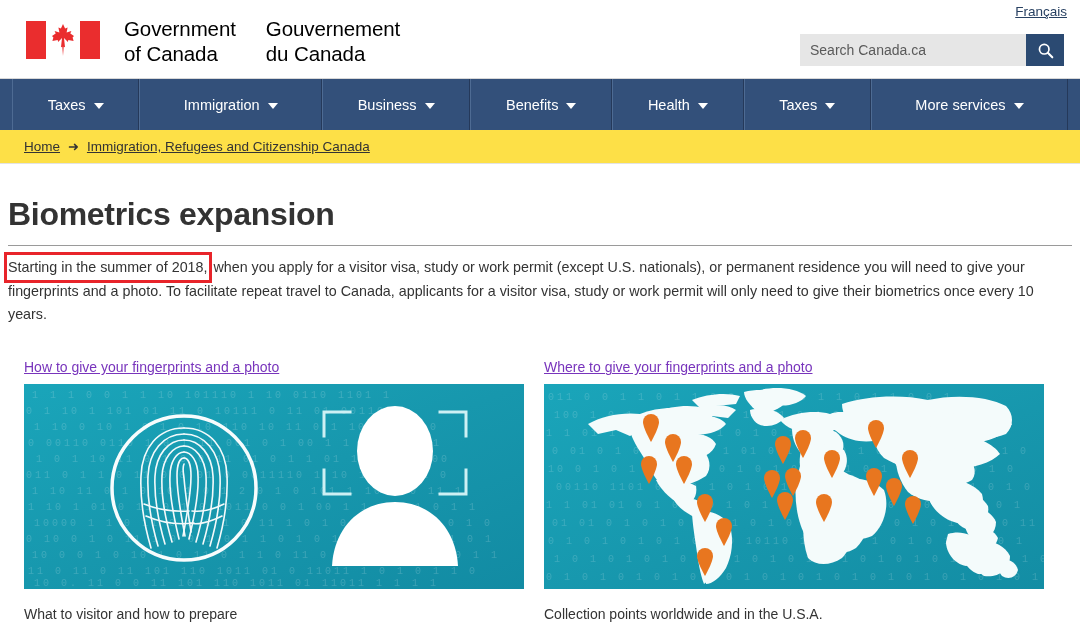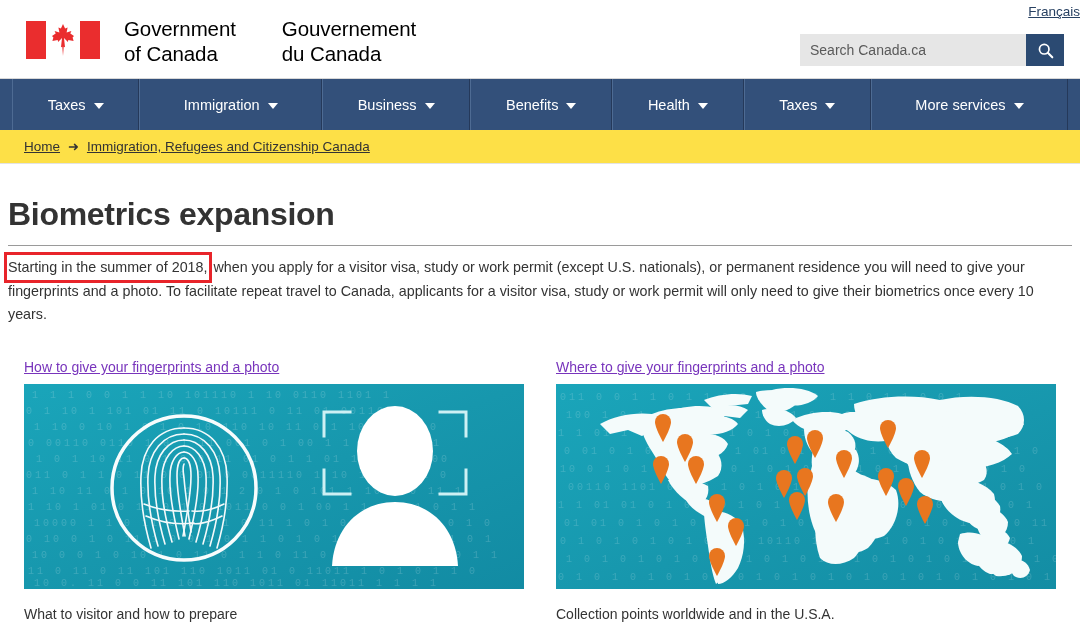--- a/index.html
+++ b/index.html
@@ -18,21 +18,21 @@
 
   
   .brand-bar {
     height: 78px;
     background: #ffffff;
     position: relative;
     padding: 0 16px;
   }
   .lang-row {
     position: absolute;
-    top: 2px; right: 0;
+    top: 2px; right: 13px;
     text-align: center;
   }
   .lang-link {
     font-size: 13.5px;
     color: #284162;
     text-decoration: underline;
     cursor: pointer;
   }
   .brand-left {
     position: absolute;
@@ -55,21 +55,21 @@
   }
   .flag .bar.left { left: 4px; }
   .flag .bar.right { right: 4px; }
   .flag .leaf {
     position: absolute;
     left: 29px; top: 5px;
     width: 24px; height: 34px;
   }
   .brand-text {
     display: flex;
-    gap: 46px;
+    gap: 30px;
     color: #000000;
     font-size: 20.5px;
     line-height: 1.22;
     font-weight: 400;
     letter-spacing: -0.1px;
     margin-top: -2px;
   }
   .brand-text div { white-space: pre-line; }
 
   .search-wrap {
@@ -185,21 +185,21 @@
     position: relative;
     display: inline-block;
     outline: 3px solid #e8242a;
     padding: 1px 2px 1px 1px;
     margin-left: -1px;
   }
 
   
   .cards {
     display: flex;
-    gap: 32px;
+    gap: 20px;
     margin-top: 32px;
   }
   .card { width: 500px; }
   .card-link {
     display: inline-block;
     font-size: 14px;
     color: #7834bc;
     text-decoration: underline;
     cursor: pointer;
     margin-bottom: 9px;

